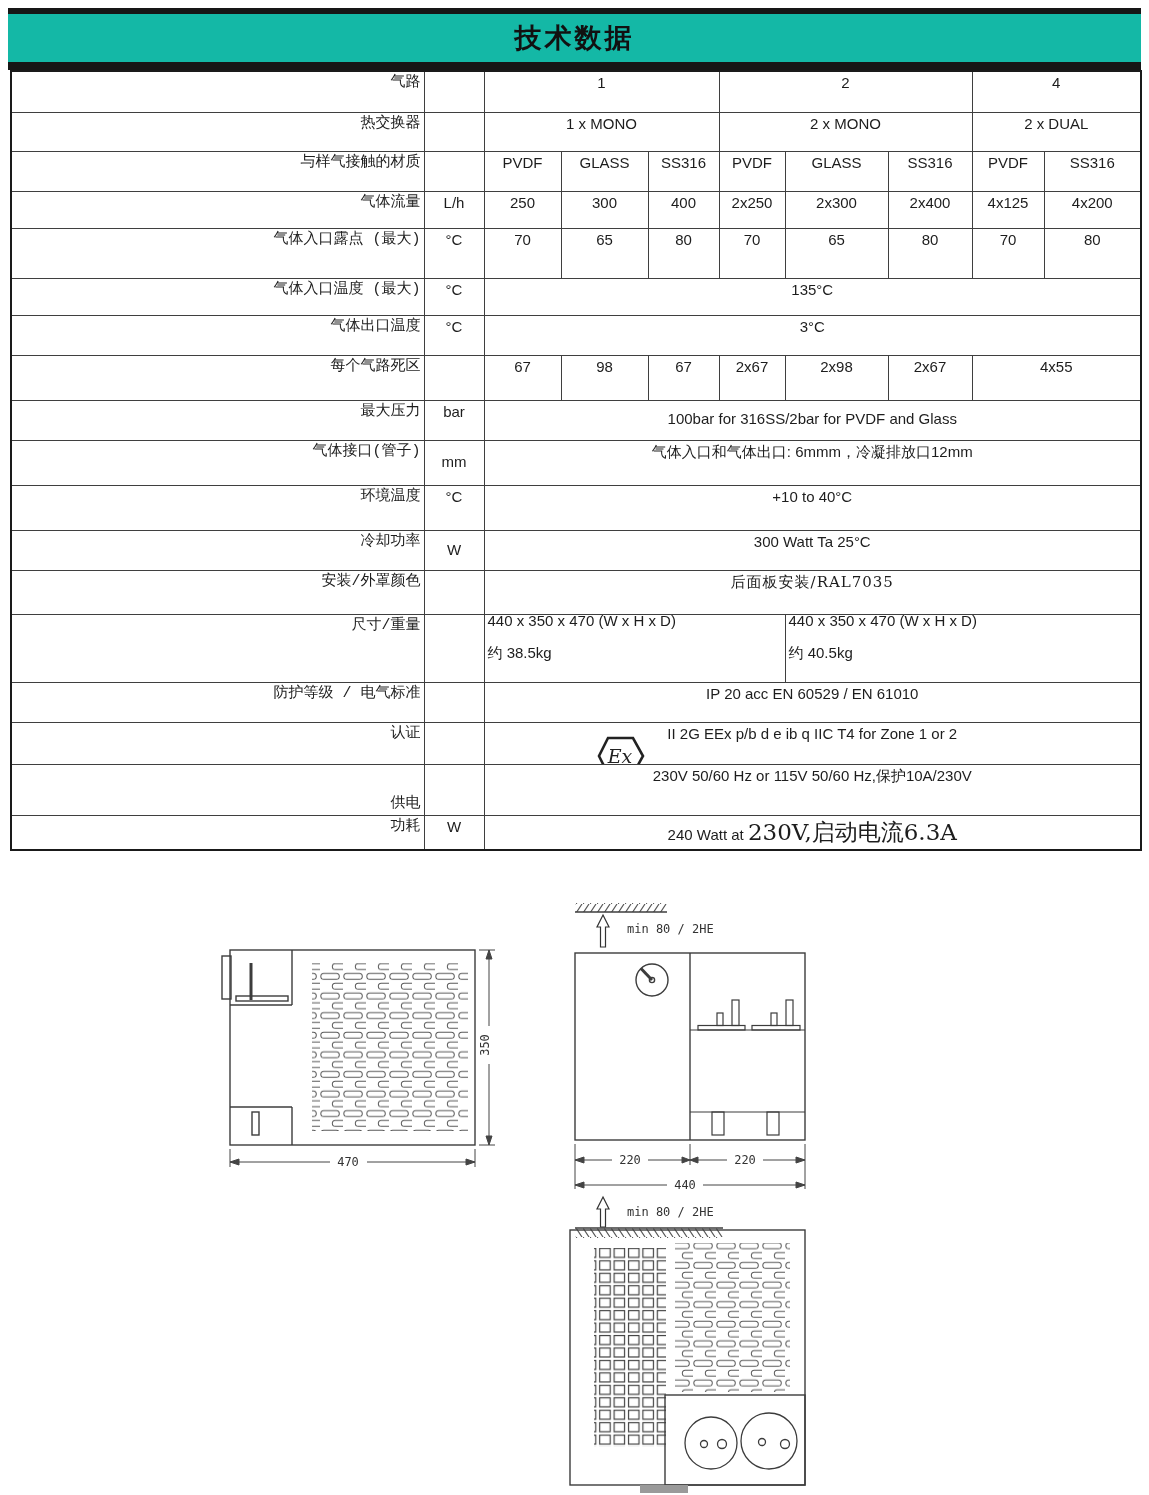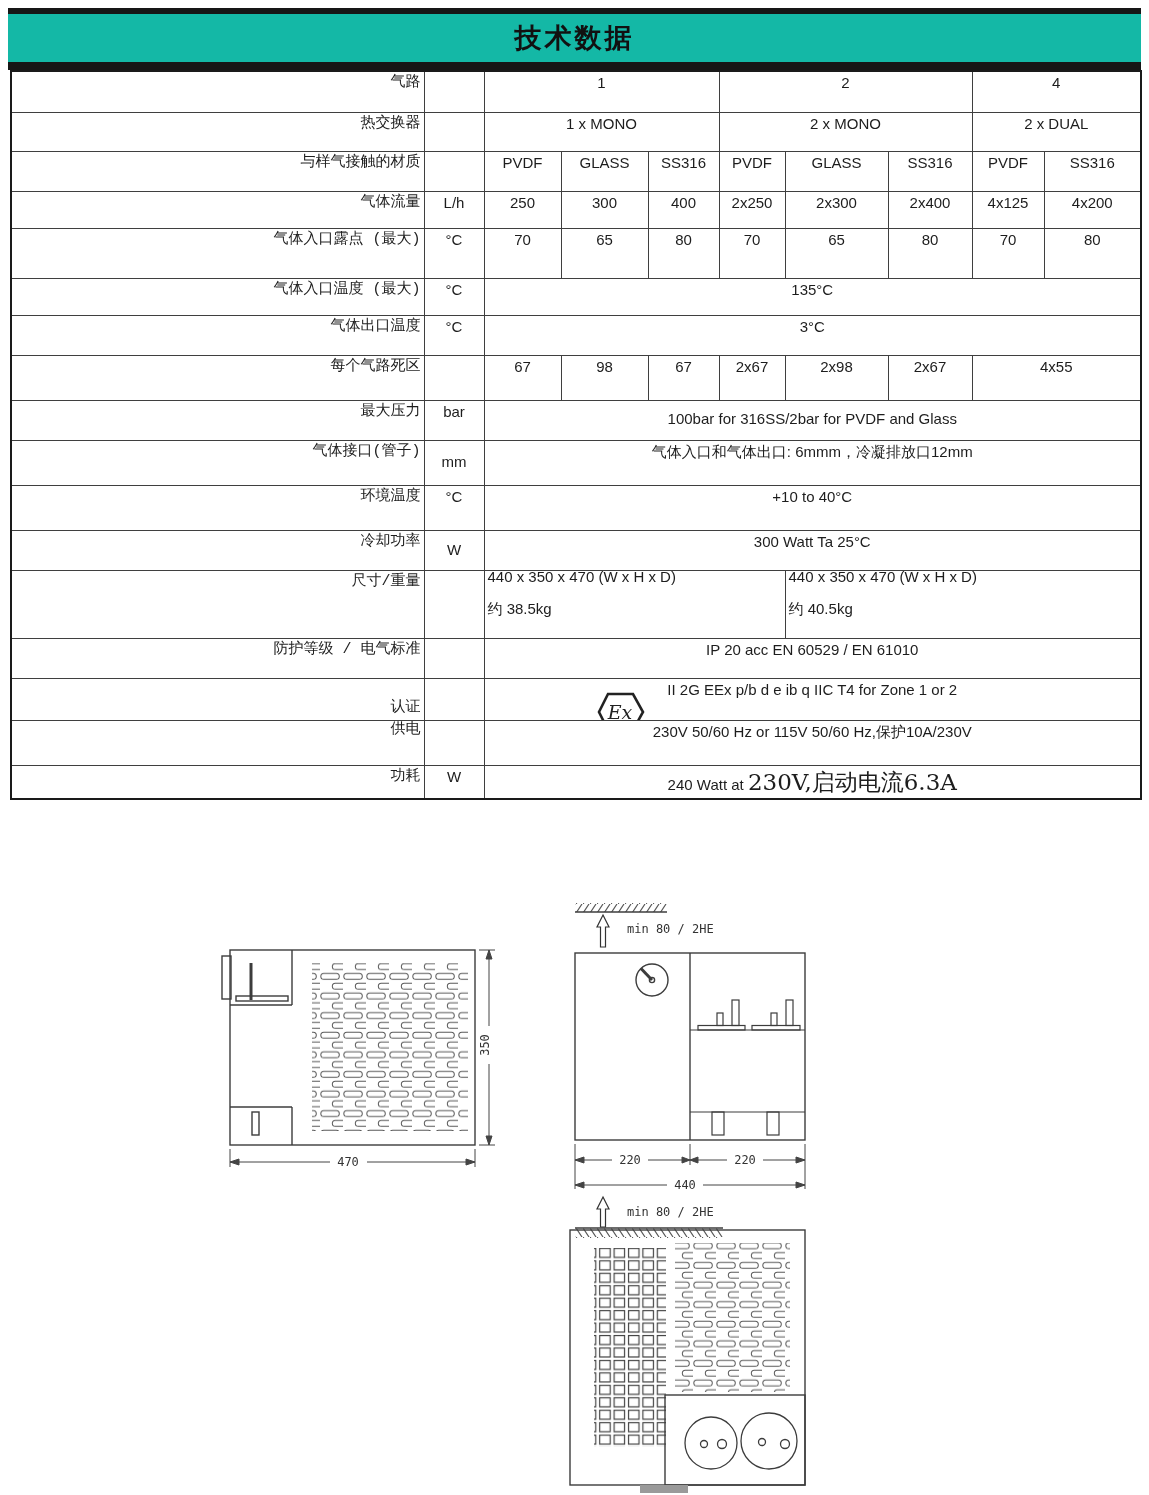--- a/index.html
+++ b/index.html
@@ -154,52 +154,57 @@
       <tr class="r11">
         <td class="lbl">环境温度</td>
         <td class="unit">°C</td>
         <td class="val" colspan="8"><span class="up">+10 to 40°C</span></td>
       </tr>
       <tr class="r12">
         <td class="lbl">冷却功率</td>
         <td class="unit" style="padding-top:10px">W</td>
         <td class="val" colspan="8"><span class="up">300 Watt Ta 25°C</span></td>
       </tr>
+      <tr class="r13">
+        <td class="lbl">安装/外罩颜色</td>
+        <td class="unit"></td>
+        <td class="val big-serif" colspan="8">后面板安装/RAL7035</td>
+      </tr>
       <tr class="r14">
         <td class="lbl">尺寸/重量</td>
         <td class="unit"></td>
         <td class="dimcell" colspan="4">
           <span class="dim-line1">440 x 350 x 470 (W x H x D)</span>
           <span class="dim-line2">约  38.5kg</span>
         </td>
         <td class="dimcell" colspan="4">
           <span class="dim-line1">440 x 350 x 470 (W x H x D)</span>
           <span class="dim-line2">约  40.5kg</span>
         </td>
       </tr>
       <tr class="r16">
         <td class="lbl">防护等级 / 电气标准</td>
         <td class="unit"></td>
         <td class="val" colspan="8"><span class="up">IP 20 acc EN 60529 / EN 61010</span></td>
       </tr>
       <tr class="r17">
-        <td class="lbl" style="padding-top:20px">认证</td>
+        <td class="lbl" style="padding-top:2px">认证</td>
         <td class="unit"></td>
         <td class="val cert-cell" colspan="8">
           <span class="up">II 2G EEx p/b d e ib q IIC T4 for Zone 1 or 2</span>
           <span class="exlogo">
             <svg width="48" height="40" viewBox="0 0 48 40">
               <polygon points="11,2 36,2 46,20 36,38 11,38 2,20" fill="none" stroke="#222" stroke-width="2.6"></polygon>
               <text x="23" y="27" text-anchor="middle" font-family="DejaVu Serif, serif" font-style="italic" font-size="19" fill="#222">Ex</text>
             </svg>
           </span>
         </td>
       </tr>
       <tr class="r18">
-        <td class="lbl" style="padding-top:0">供电</td>
+        <td class="lbl" style="padding-top:30px">供电</td>
         <td class="unit"></td>
         <td class="val" colspan="8"><span class="up">230V 50/60 Hz or 115V 50/60 Hz,保护10A/230V</span></td>
       </tr>
       <tr class="r19">
         <td class="lbl"><span class="up2">功耗</span></td>
         <td class="unit"><span class="up">W</span></td>
         <td class="val" colspan="8">
           <span>240 Watt at </span><span class="huge-serif">230V,启动电流6.3A</span>
         </td>
       </tr>

